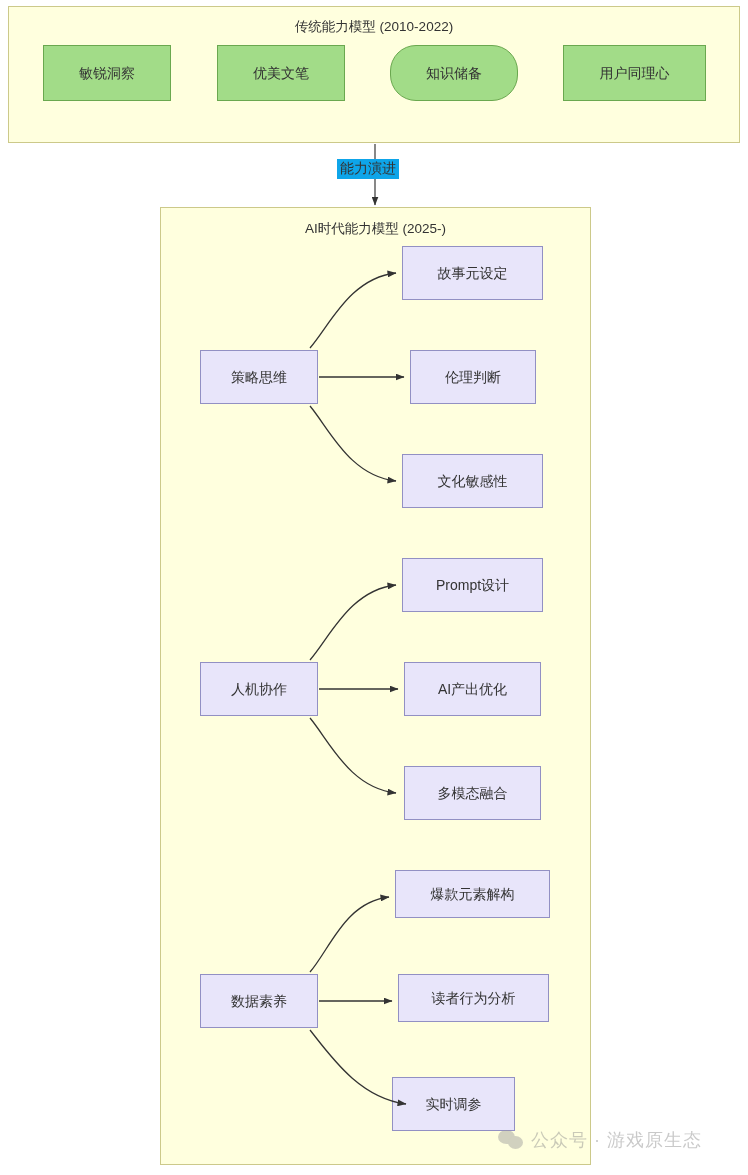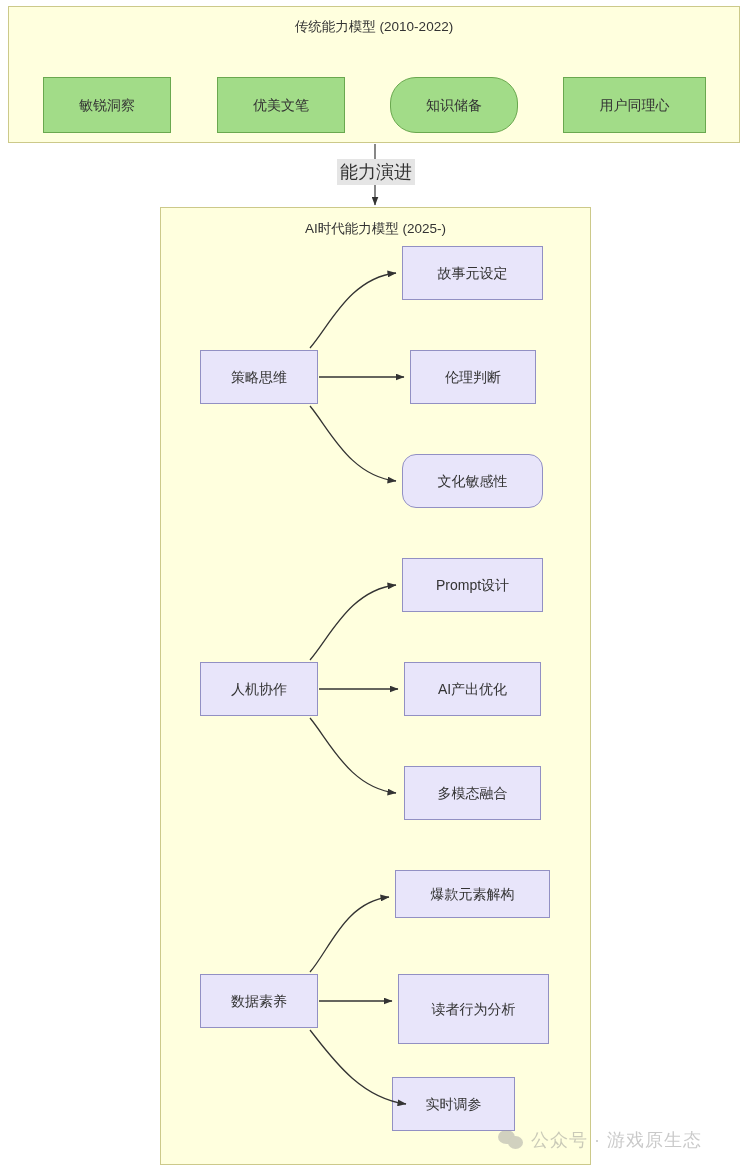--- a/index.html
+++ b/index.html
@@ -64,40 +64,39 @@
     justify-content: center;
     font-size: 14px;
     color: #333333;
     text-align: center;
     line-height: 1.2;
     white-space: nowrap;
   }
   .node.green {
     background: #a2dc88;
     border: 1px solid #6aa84f;
-    margin-top: 32px;
   }
   .node.purple {
     background: #e8e5fa;
     border: 1px solid #9290c3;
   }
 
   
   .legacy-node { top: 45px; width: 128px; height: 56px; }
   #legacy-n0 { left: 43px; }
   #legacy-n1 { left: 217px; }
   #legacy-n2 { left: 390px; border-radius: 26px; }
   #legacy-n3 { left: 563px; width: 143px; }
 
   
   .edge-label {
     position: absolute;
-    background: #e5e5e5;
+    background: #0ea5e9;
     color: #333333;
-    font-size: 18px;
+    font-size: 14px;
     padding: 1px 3px;
     white-space: nowrap;
   }
   #evolve-label {
     left: 337px;
     top: 159px;
   }
 
   
   #edges {
@@ -152,30 +151,30 @@
   <div class="node green legacy-node" id="legacy-n2">知识储备</div>
   <div class="node green legacy-node" id="legacy-n3">用户同理心</div>
 
   <div class="subgraph" id="ai-group">
     <div class="subgraph-title" id="ai-title">AI时代能力模型 (2025-)</div>
   </div>
 
   <div class="node purple" style="left:200px; top:350px; width:118px; height:54px;">策略思维</div>
   <div class="node purple" style="left:402px; top:246px; width:141px; height:54px;">故事元设定</div>
   <div class="node purple" style="left:410px; top:350px; width:126px; height:54px;">伦理判断</div>
-  <div class="node purple" style="left:402px; top:454px; width:141px; height:54px;border-radius:14px;">文化敏感性</div>
+  <div class="node purple" style="left:402px; top:454px; width:141px; height:54px;">文化敏感性</div>
 
   <div class="node purple" style="left:200px; top:662px; width:118px; height:54px;">人机协作</div>
   <div class="node purple" style="left:402px; top:558px; width:141px; height:54px;">Prompt设计</div>
   <div class="node purple" style="left:404px; top:662px; width:137px; height:54px;">AI产出优化</div>
   <div class="node purple" style="left:404px; top:766px; width:137px; height:54px;">多模态融合</div>
 
   <div class="node purple" style="left:200px; top:974px; width:118px; height:54px;">数据素养</div>
   <div class="node purple" style="left:395px; top:870px; width:155px; height:48px;">爆款元素解构</div>
-  <div class="node purple" style="left:398px; top:974px; width:151px; height:70px;">读者行为分析</div>
+  <div class="node purple" style="left:398px; top:974px; width:151px; height:48px;">读者行为分析</div>
   <div class="node purple" style="left:392px; top:1077px; width:123px; height:54px;">实时调参</div>
 
   <svg id="edges" viewBox="0 0 748 1175" xmlns="http://www.w3.org/2000/svg">
     <defs>
       <marker id="arrow" markerWidth="9" markerHeight="7" refX="8.5" refY="3.5" orient="auto" markerUnits="userSpaceOnUse">
         <path d="M0,0 L9,3.5 L0,7 z" fill="#333333"></path>
       </marker>
     </defs>
 
     <g>

